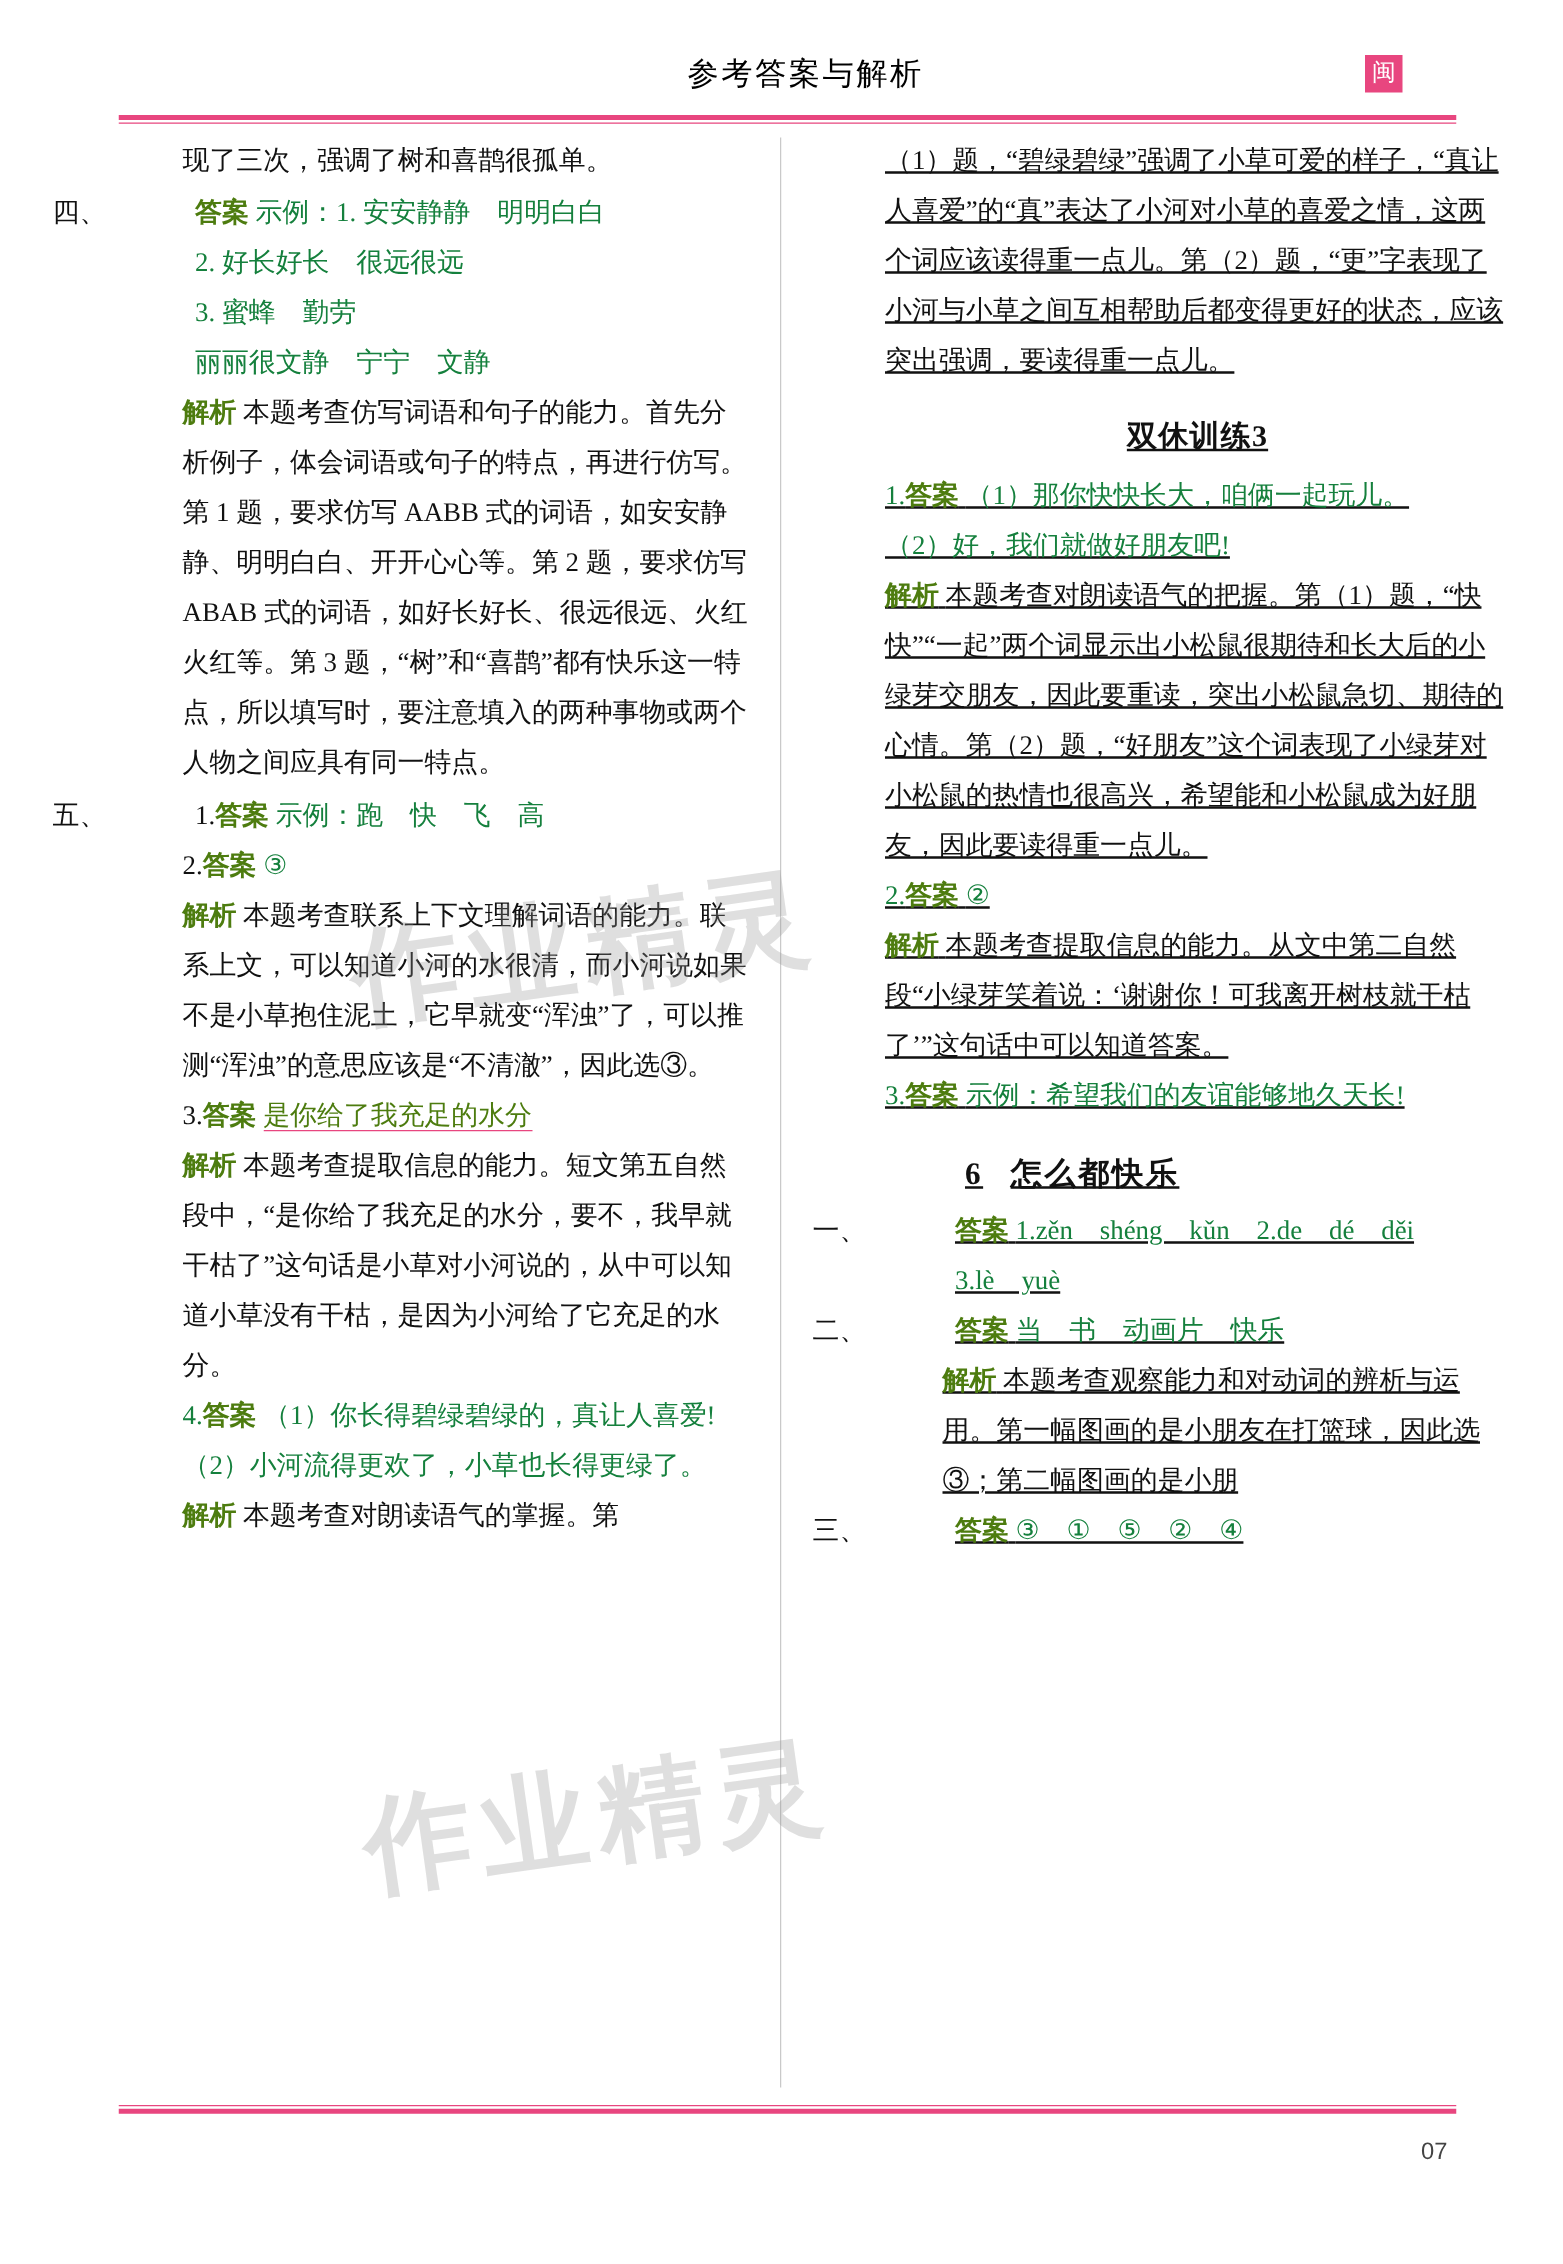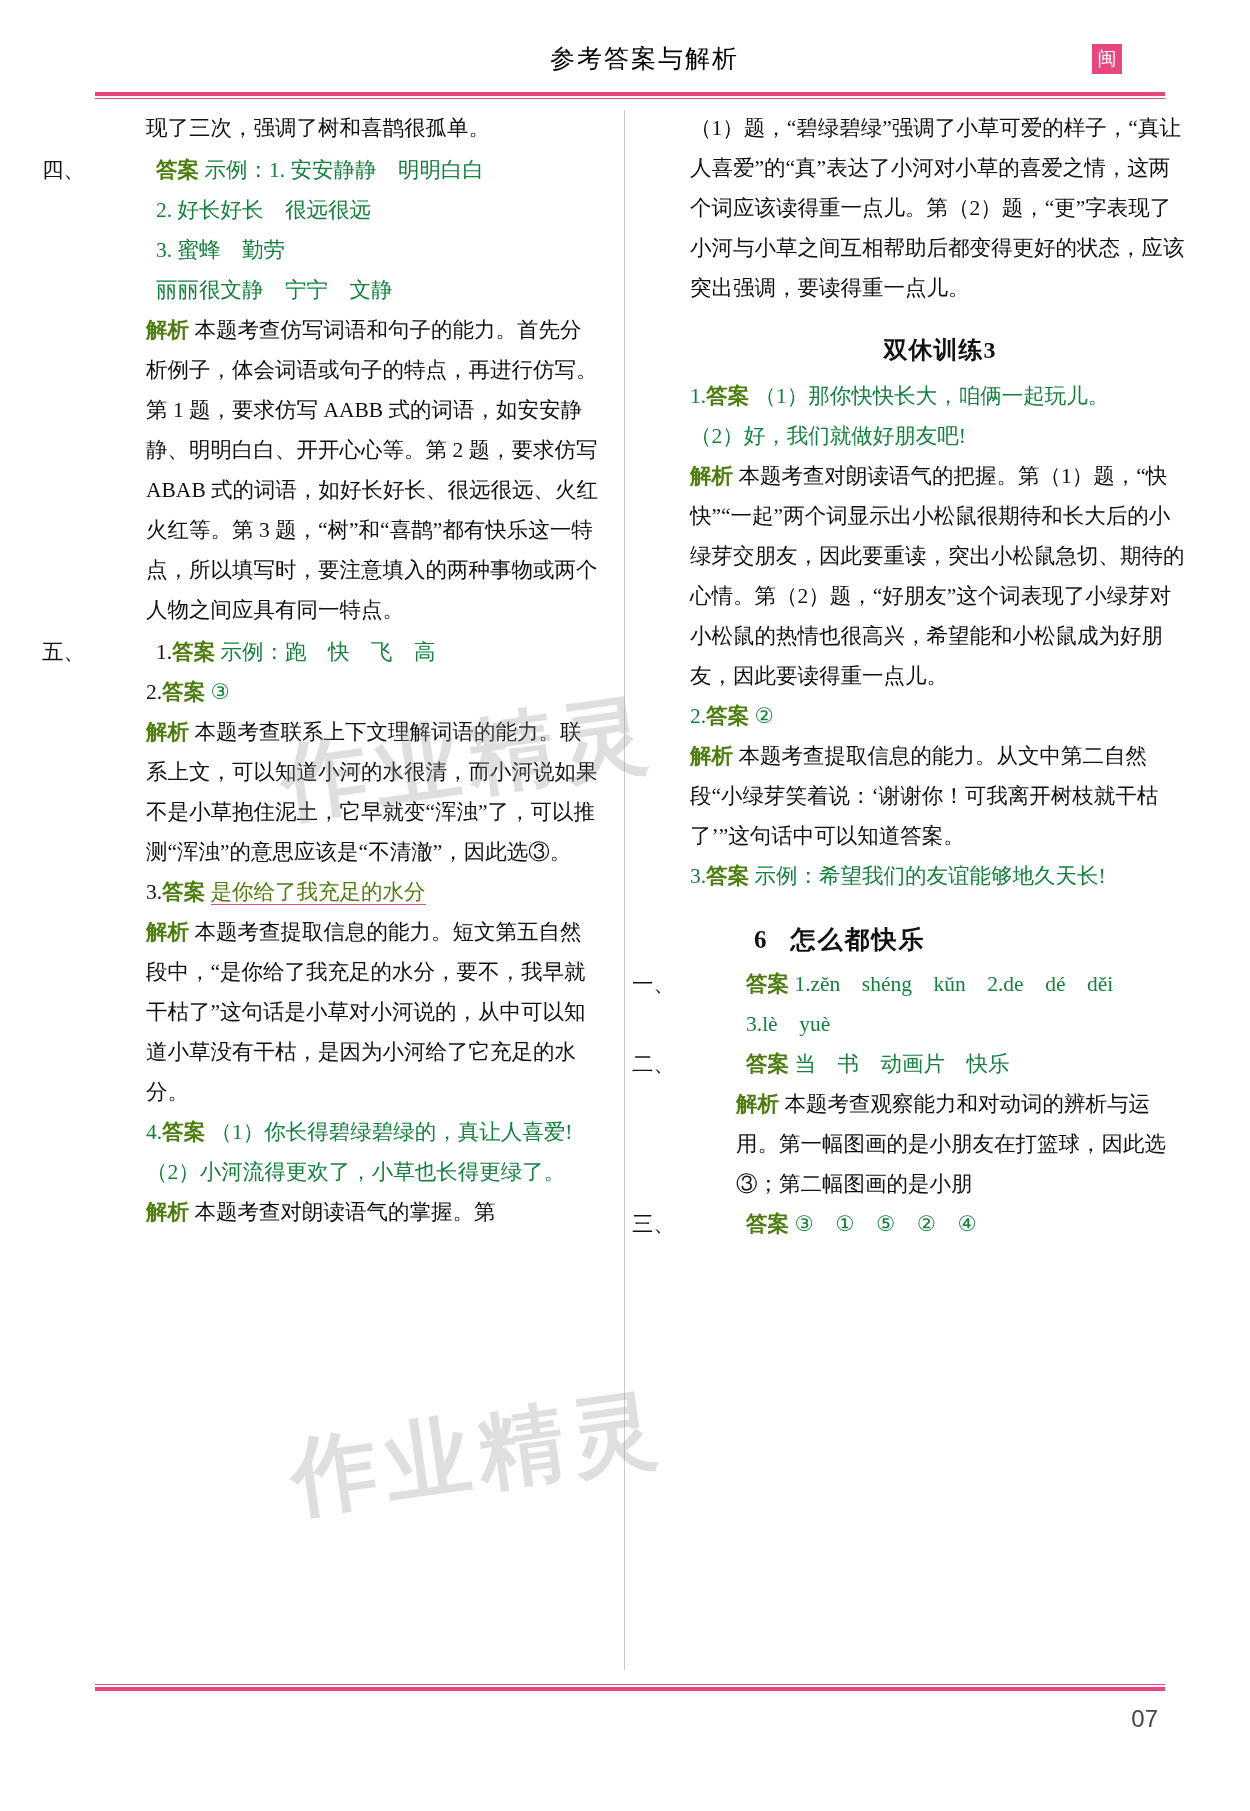--- a/index.html
+++ b/index.html
@@ -45,31 +45,31 @@
   }
   .rule-bottom:after{
     content:"";position:absolute;left:0;right:0;bottom:6px;height:1px;background:#e8467f;
   }
   .divider{
     position:absolute;left:624px;top:110px;width:1px;height:1560px;
     background:#c9c9c9;
   }
   .page-number{
     position:absolute;right:92px;bottom:78px;
-    font-size:24px;color:#444;
+    font-size:19px;color:#444;
     font-family:"Liberation Sans", sans-serif;
   }
 
   
   .col{
     position:absolute;top:108px;width:500px;
     font-size:21.5px;line-height:40px;color:#111;
   }
   .col-left{left:100px;}
-  .col-right{left:690px;}
+  .col-right{left:708px;text-decoration:underline;}
 
   p{margin:0;}
   .para{margin:0;text-indent:0;}
   .blk{ margin-top:2px; }
 
   .num-label{
     display:inline-block;
     min-width:56px;
   }
   .ans-key{

